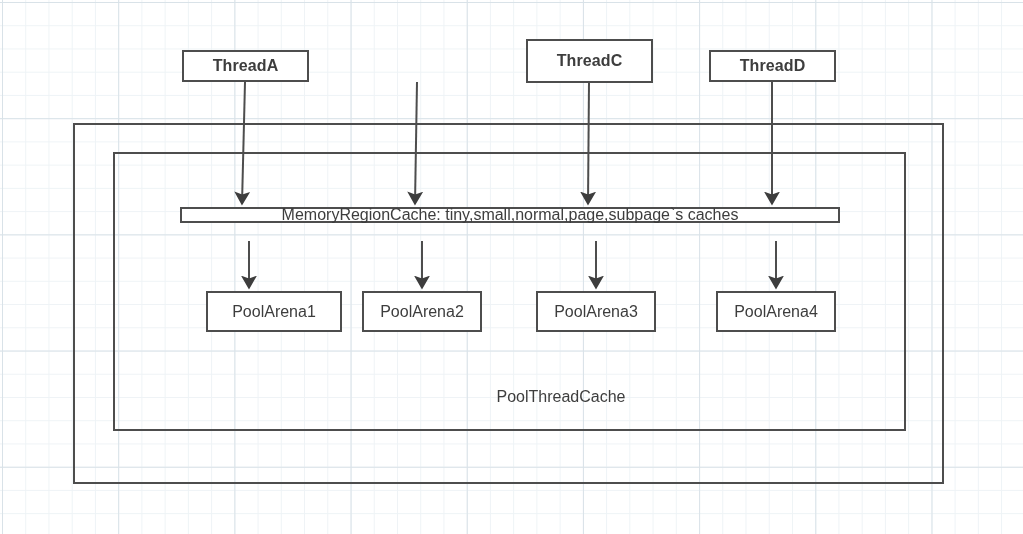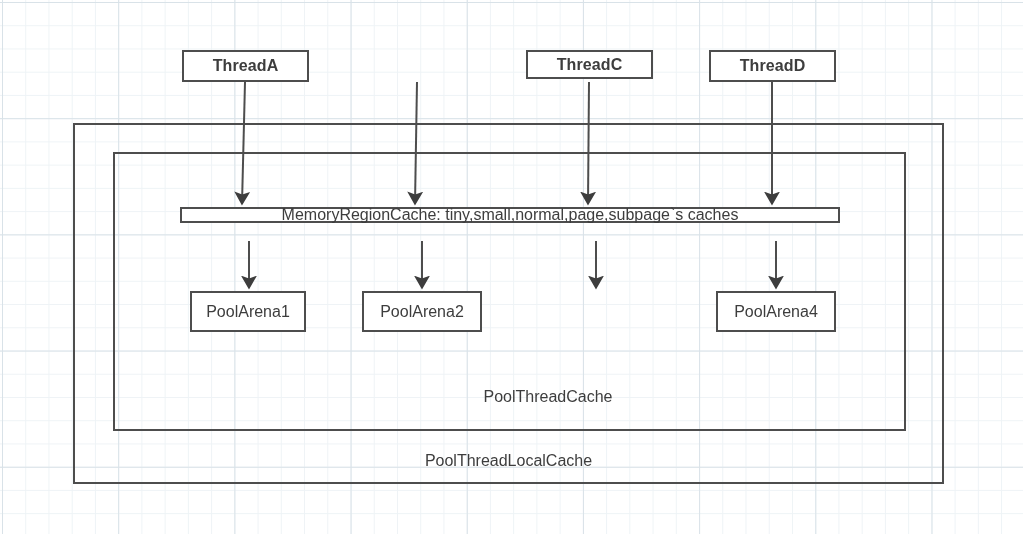--- a/index.html
+++ b/index.html
@@ -79,22 +79,21 @@
   }
 </style>
 </head>
 <body>
 
 <div id="canvas">
 
   <div class="container-box" id="outer-container" style="left: 73px; top: 123px; width: 871px; height: 361px;"></div>
   <div class="container-box" id="inner-container" style="left: 113px; top: 152px; width: 793px; height: 279px;"></div>
 
-  <div class="container-label" id="inner-label" style="left: 113px; top: 388px; width: 870px;">PoolThreadCache</div>
-  <div class="container-label" id="outer-label" style="left: 73px; top: 452px; width: 871px;">PoolThreadLocalCache</div>
+  <div class="container-label" id="inner-label" style="left: 126px; top: 388px; width: 870px;">PoolThreadCache</div>
 
   <svg class="edge-layer" id="edges" viewBox="0 0 1023 534" xmlns="http://www.w3.org/2000/svg">
     <defs>
       <marker id="arrowhead" markerWidth="7" markerHeight="8" refX="6.2" refY="4" orient="auto" markerUnits="strokeWidth">
         <path d="M0,0 L7,4 L0,8 L1.4,4 Z" fill="#3d3d3d"></path>
       </marker>
     </defs>
     <g id="edge-group" stroke="#4d4d4d" stroke-width="2" fill="none">
         <line x1="245" y1="82" x2="242" y2="204" marker-end="url(#arrowhead)"></line>
         <line x1="417" y1="82" x2="415" y2="204" marker-end="url(#arrowhead)"></line>
@@ -103,34 +102,37 @@
         <line x1="249" y1="241" x2="249" y2="288" marker-end="url(#arrowhead)"></line>
         <line x1="422" y1="241" x2="422" y2="288" marker-end="url(#arrowhead)"></line>
         <line x1="596" y1="241" x2="596" y2="288" marker-end="url(#arrowhead)"></line>
         <line x1="776" y1="241" x2="776" y2="288" marker-end="url(#arrowhead)"></line>
       </g>
   </svg>
 
   <div class="box thread-box" id="thread-0" style="left: 182px; top: 50px; width: 127px; height: 32px;">
     <span>ThreadA</span>
   </div>
-  <div class="box thread-box" id="thread-2" style="left: 526px; top: 50px; width: 127px; height: 29px;">
+  <div class="box thread-box" id="thread-2" style="left: 526px; top: 39px; width: 127px; height: 44px;">
     <span>ThreadC</span>
   </div>
   <div class="box thread-box" id="thread-3" style="left: 709px; top: 50px; width: 127px; height: 32px;">
     <span>ThreadD</span>
   </div>
 
   <div class="box cache-bar" id="cache-bar" style="left: 180px; top: 207px; width: 660px; height: 16px;">
     <span>MemoryRegionCache: tiny,small,normal,page,subpage`s caches</span>
   </div>
 
-  <div class="box arena-box" id="arena-0" style="left: 190px; top: 291px; width: 116px; height: 41px;">
+  <div class="box arena-box" id="arena-0" style="left: 206px; top: 291px; width: 136px; height: 41px;">
     <span>PoolArena1</span>
   </div>
   <div class="box arena-box" id="arena-1" style="left: 362px; top: 291px; width: 120px; height: 41px;">
     <span>PoolArena2</span>
+  </div>
+  <div class="box arena-box" id="arena-2" style="left: 536px; top: 291px; width: 120px; height: 41px;">
+    <span>PoolArena3</span>
   </div>
   <div class="box arena-box" id="arena-3" style="left: 716px; top: 291px; width: 120px; height: 41px;">
     <span>PoolArena4</span>
   </div>
 
 </div>
 
 </body></html>

